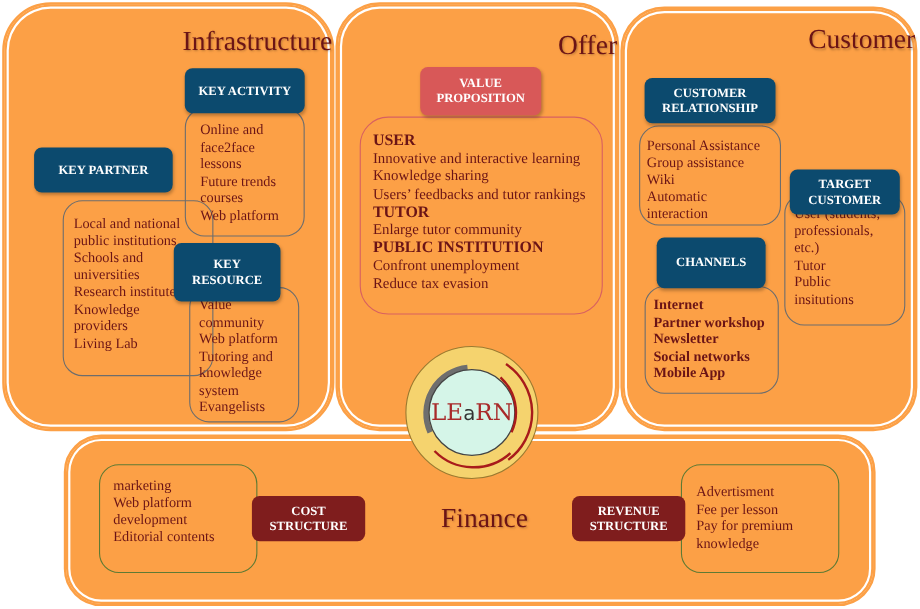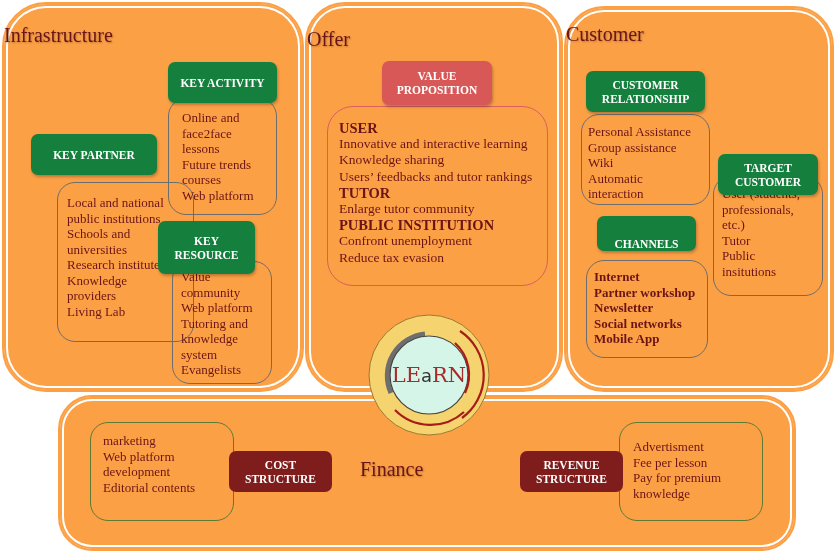--- a/index.html
+++ b/index.html
@@ -1,22 +1,22 @@
 <!DOCTYPE html>
 <html><head>
 <meta charset="utf-8">
 <style>
   html, body { margin: 0; padding: 0; background: #ffffff; }
   body { width: 836px; height: 554px; position: relative; overflow: hidden;
          font-family: "Liberation Serif", "DejaVu Serif", serif; }
   .panel { position: absolute; background: #fca046; border: 2px solid #fca046;
            box-shadow: inset 0 0 0 2px #fca046, inset 0 0 0 4px #ffffff; }
-  .panel-title { position: absolute; left: 0; right: 0; text-align: left;
-                 color: #6b1416; font-size: 20px; text-shadow: 1px 1px 2px rgba(0,0,0,0.25); }
-  .header { position: absolute; background: #15803d; color: #ffffff; border-radius: 7px;
+  .panel-title { position: absolute; left: 0; right: 0; text-align: right;
+                 color: #6b1416; font-size: 25px; text-shadow: 1px 1px 2px rgba(0,0,0,0.25); }
+  .header { position: absolute; background: #0c4a6e; color: #ffffff; border-radius: 7px;
             font-weight: bold; font-size: 11.5px; text-align: center; display: flex;
             align-items: center; justify-content: center; line-height: 14px; z-index: 3;
             box-shadow: 1px 2px 3px rgba(0,0,0,0.25); }
   .header.red { background: #d85858; }
   .header.green { background: #7f1d1d; box-shadow: none; }
   .box { position: absolute; border: 1.5px solid #6d6d6d; border-radius: 18px; z-index: 2; }
   .box.red { border-color: #d86060; }
   .box.green { border-color: #5e7a34; }
   .list { list-style: none; margin: 0; padding: 0; color: #6b1416; font-size: 13px; line-height: 15.5px; }
   .list li.bold { font-weight: bold; font-size: 14px; }
@@ -137,21 +137,21 @@
   <ul class="list" style="padding:9px 0 0 8px;">
     <li>User (students,</li>
     <li>professionals,</li>
     <li>etc.)</li>
     <li>Tutor</li>
     <li>Public</li>
     <li>insitutions</li>
   </ul>
 </div>
 
-<div class="header" style="left:597px; top:216px; width:99px; height:35px;align-items:flex-end;">
+<div class="header" style="left:597px; top:216px; width:99px; height:46px;">
   <span>CHANNELS</span>
 </div>
 <div class="box" style="left:586px; top:260px; width:120px; height:96px;font-weight:bold;">
   <ul class="list" style="padding:8px 0 0 7px;">
     <li>Internet</li>
     <li>Partner workshop</li>
     <li>Newsletter</li>
     <li>Social networks</li>
     <li>Mobile App</li>
   </ul>

